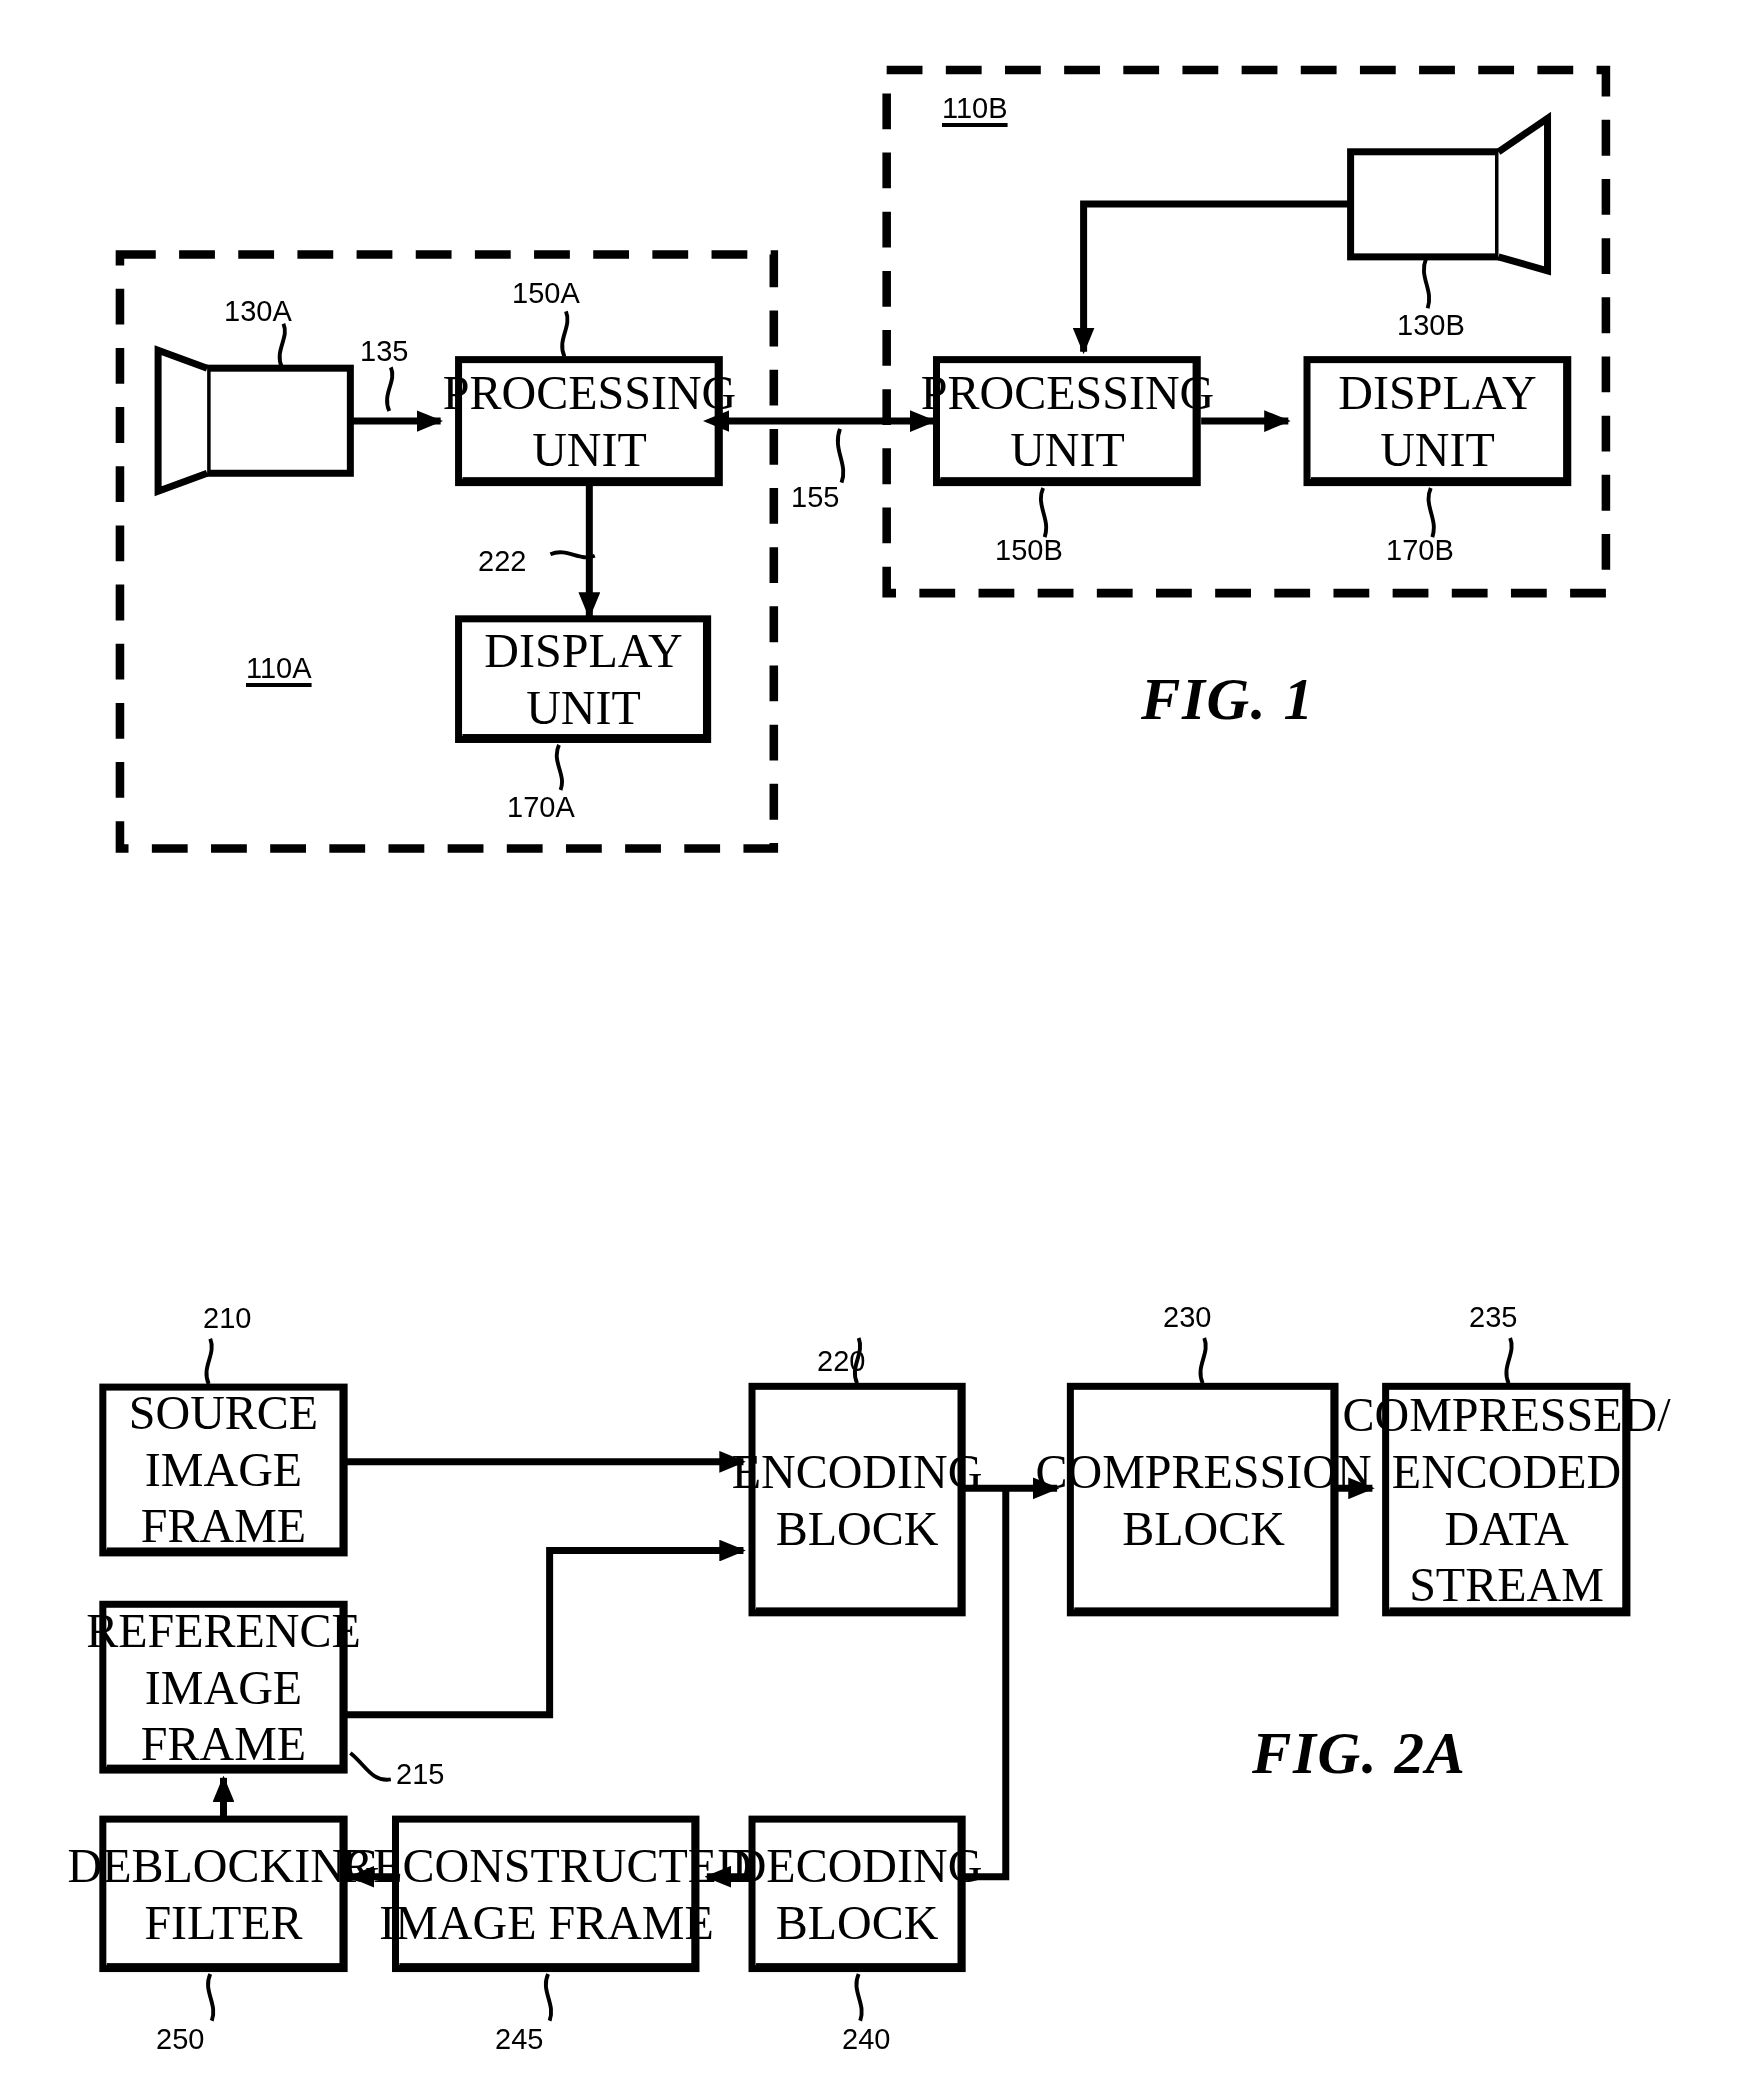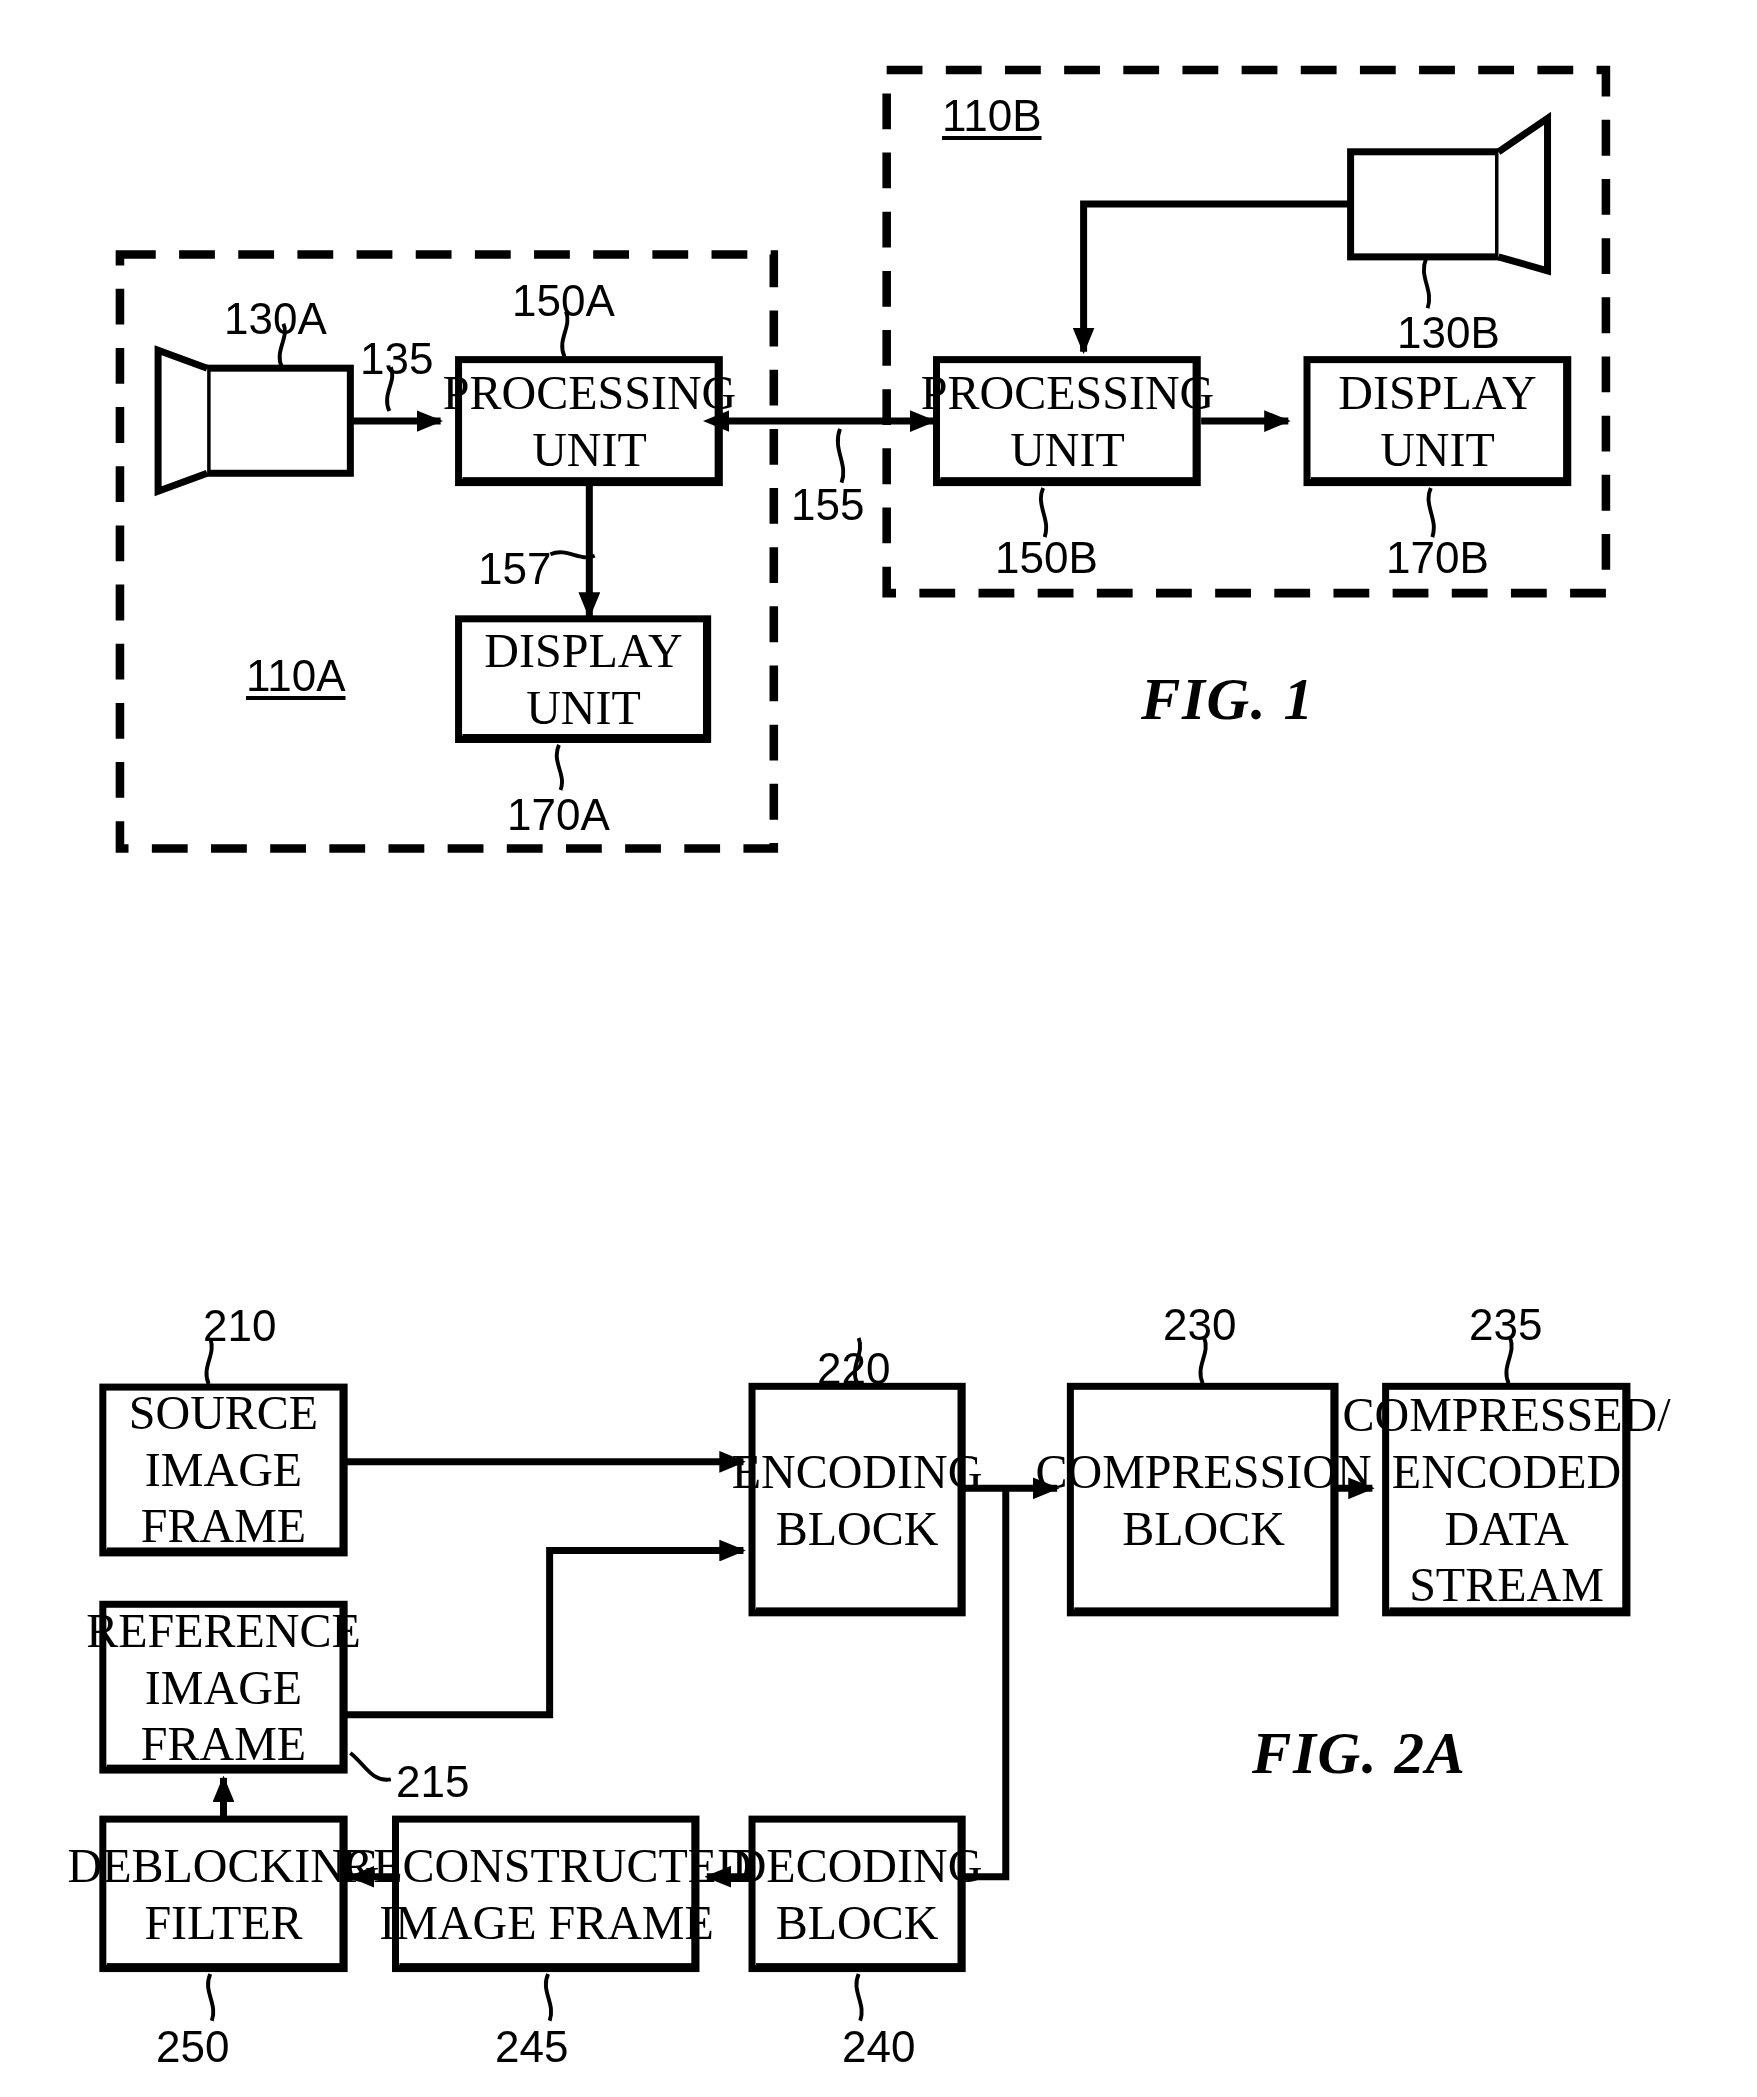--- a/index.html
+++ b/index.html
@@ -30,21 +30,21 @@
     font-size: 59px;
     letter-spacing: 1.6px;
     white-space: nowrap;
   }
   #fig1-label { left: 1141px; top: 665px; }
   #fig2a-label { left: 1252px; top: 1719px; }
 
   .ref {
     position: absolute;
     font-family: "Liberation Sans", sans-serif;
-    font-size: 44px;
+    font-size: 29px;
     white-space: nowrap;
     line-height: 1;
   }
   .ref.underlined {
     text-decoration: underline;
     text-underline-offset: 5.4px;
     text-decoration-thickness: 3.9px;
   }
 
   .boxlabel {
@@ -235,21 +235,21 @@
 <div class="fig-label" id="fig1-label">FIG. 1</div>
 
 <div class="ref underlined" style="left:246px; top:654px;">110A</div>
 <div class="ref underlined" style="left:942px; top:94px;">110B</div>
 <div class="ref" style="left:224px; top:297px;">130A</div>
 <div class="ref" style="left:1397px; top:311px;">130B</div>
 <div class="ref" style="left:360px; top:337px;">135</div>
 <div class="ref" style="left:512px; top:279px;">150A</div>
 <div class="ref" style="left:995px; top:536px;">150B</div>
 <div class="ref" style="left:791px; top:483px;">155</div>
-<div class="ref" style="left:478px; top:547px;">157</div>
+<div class="ref" style="left:478px; top:547px;">222</div>
 <div class="ref" style="left:507px; top:793px;">170A</div>
 <div class="ref" style="left:1386px; top:536px;">170B</div>
 
 <div class="boxlabel" style="left:459px; top:360px; width:261px; height:123px;">PROCESSING
 UNIT</div>
 <div class="boxlabel" style="left:459px; top:619px; width:249px; height:121px;">DISPLAY
 UNIT</div>
 <div class="boxlabel" style="left:937px; top:360px; width:261px; height:123px;">PROCESSING
 UNIT</div>
 <div class="boxlabel" style="left:1307px; top:360px; width:261px; height:123px;">DISPLAY

